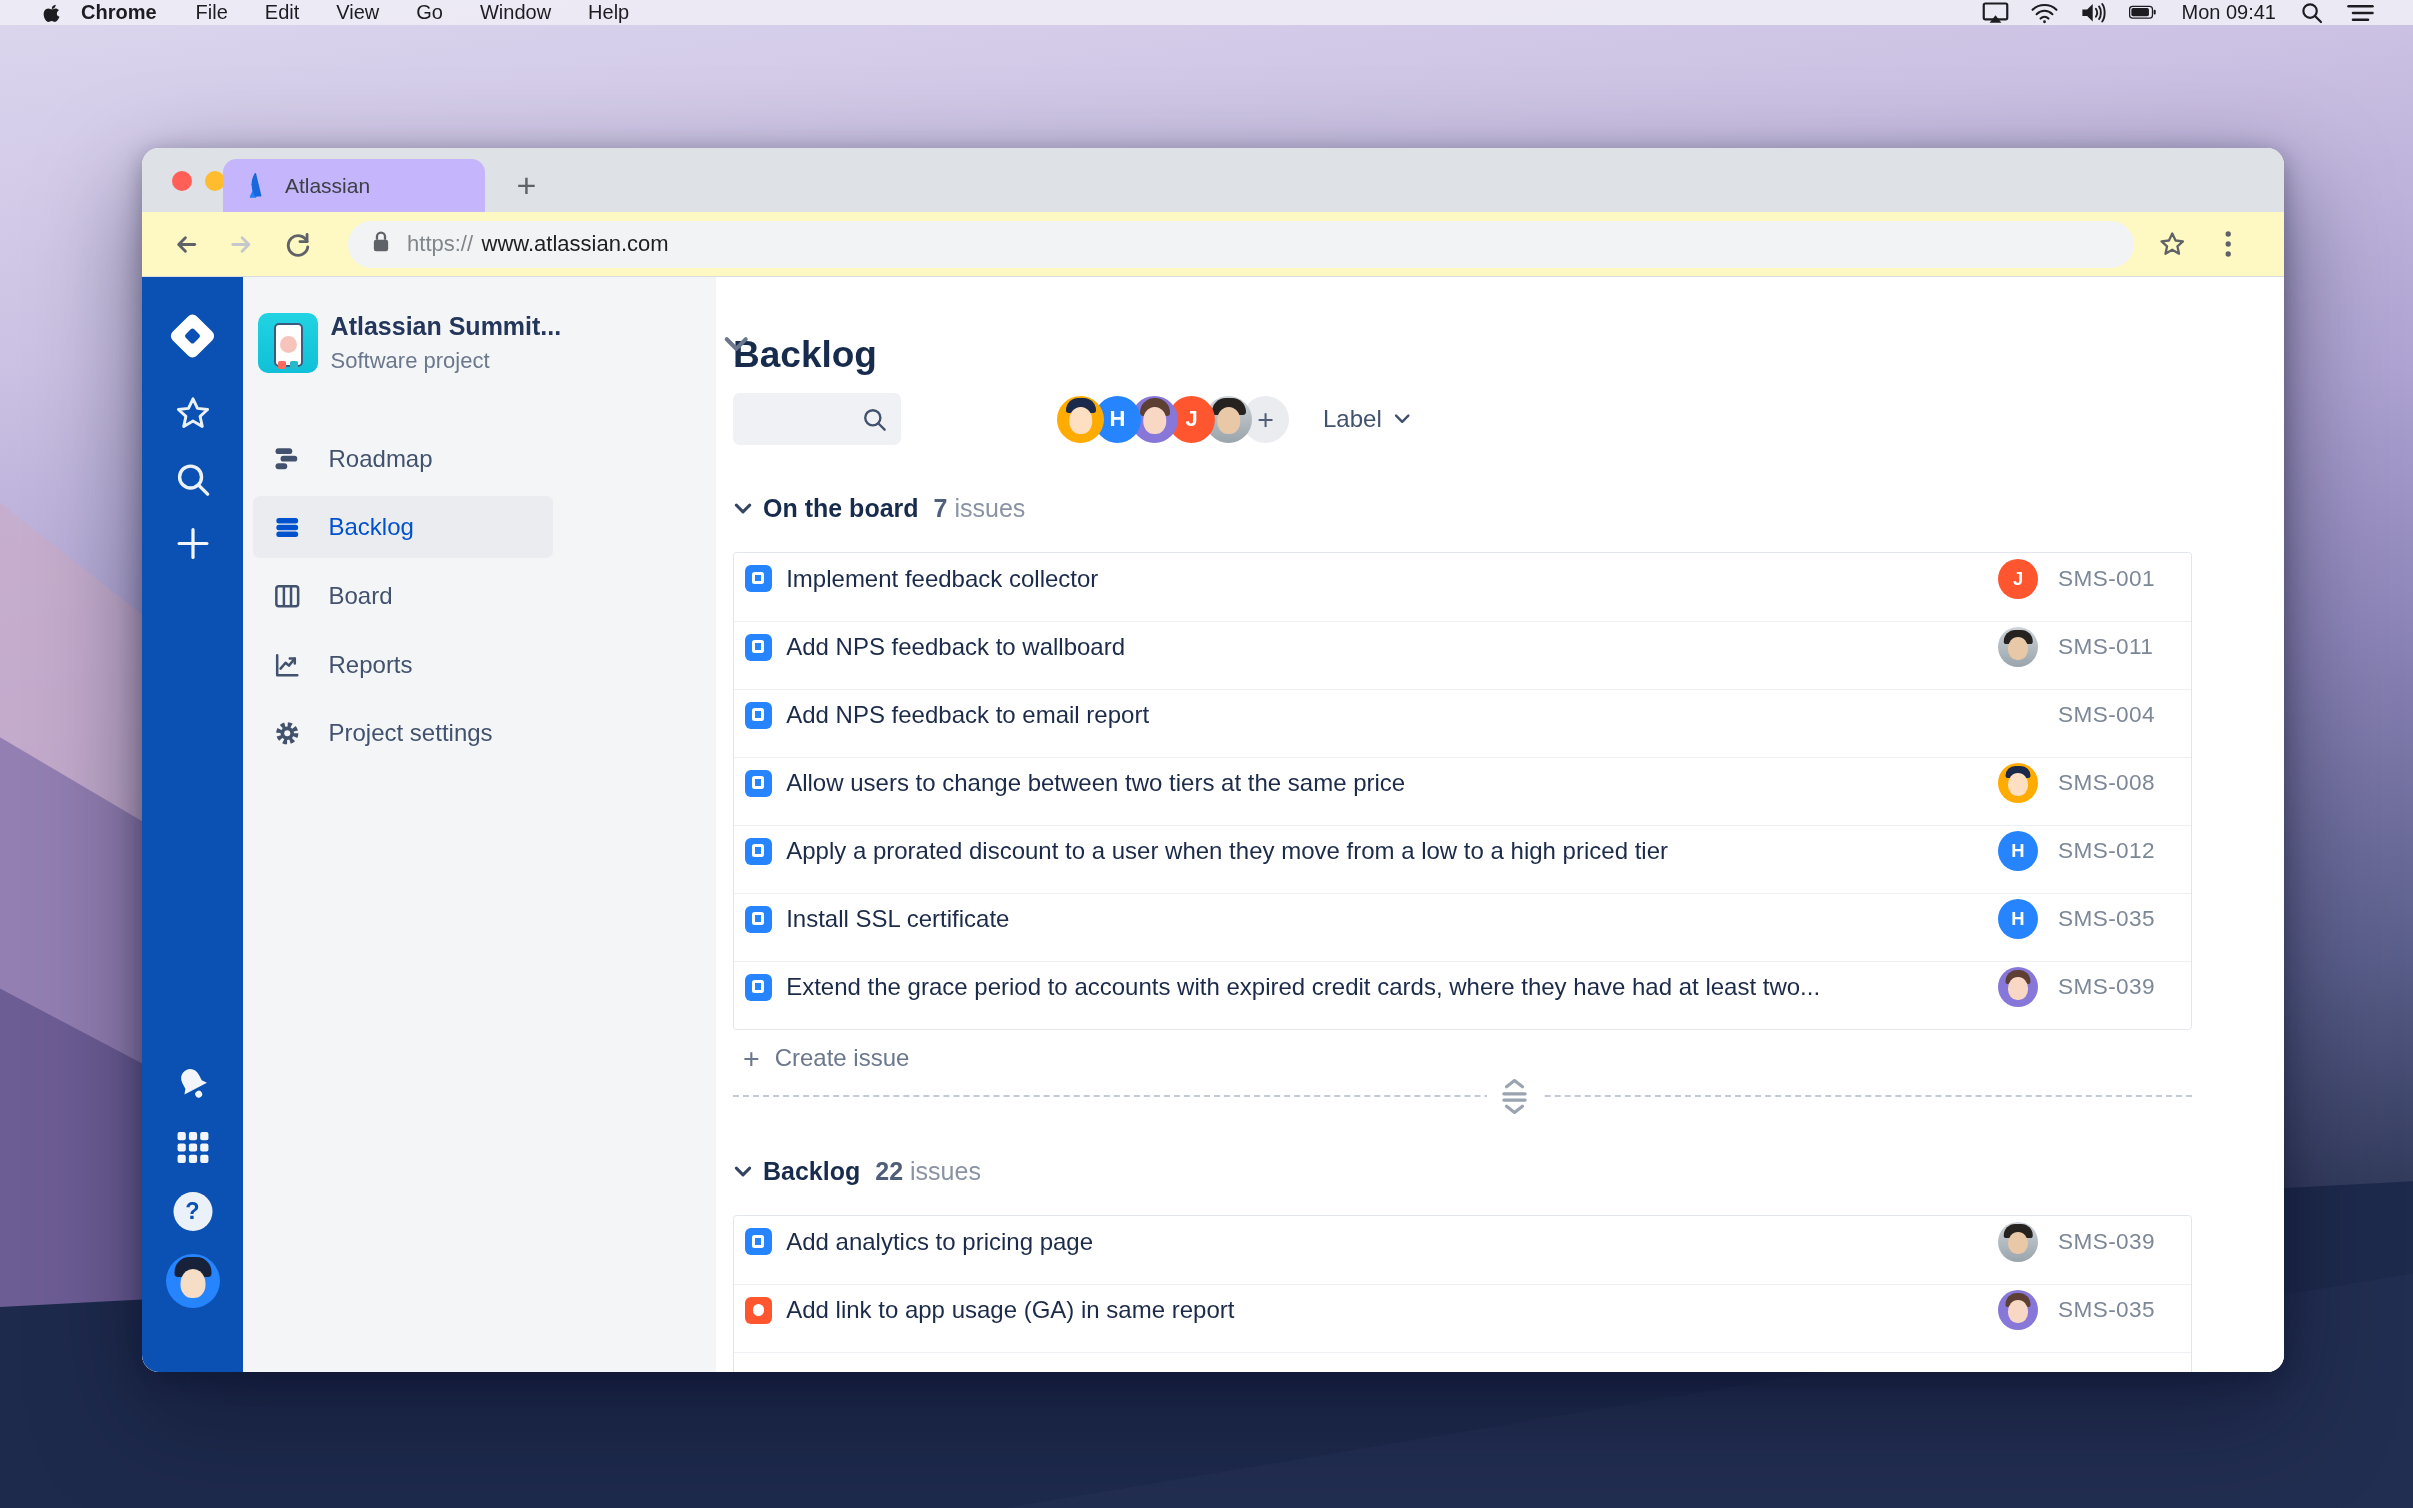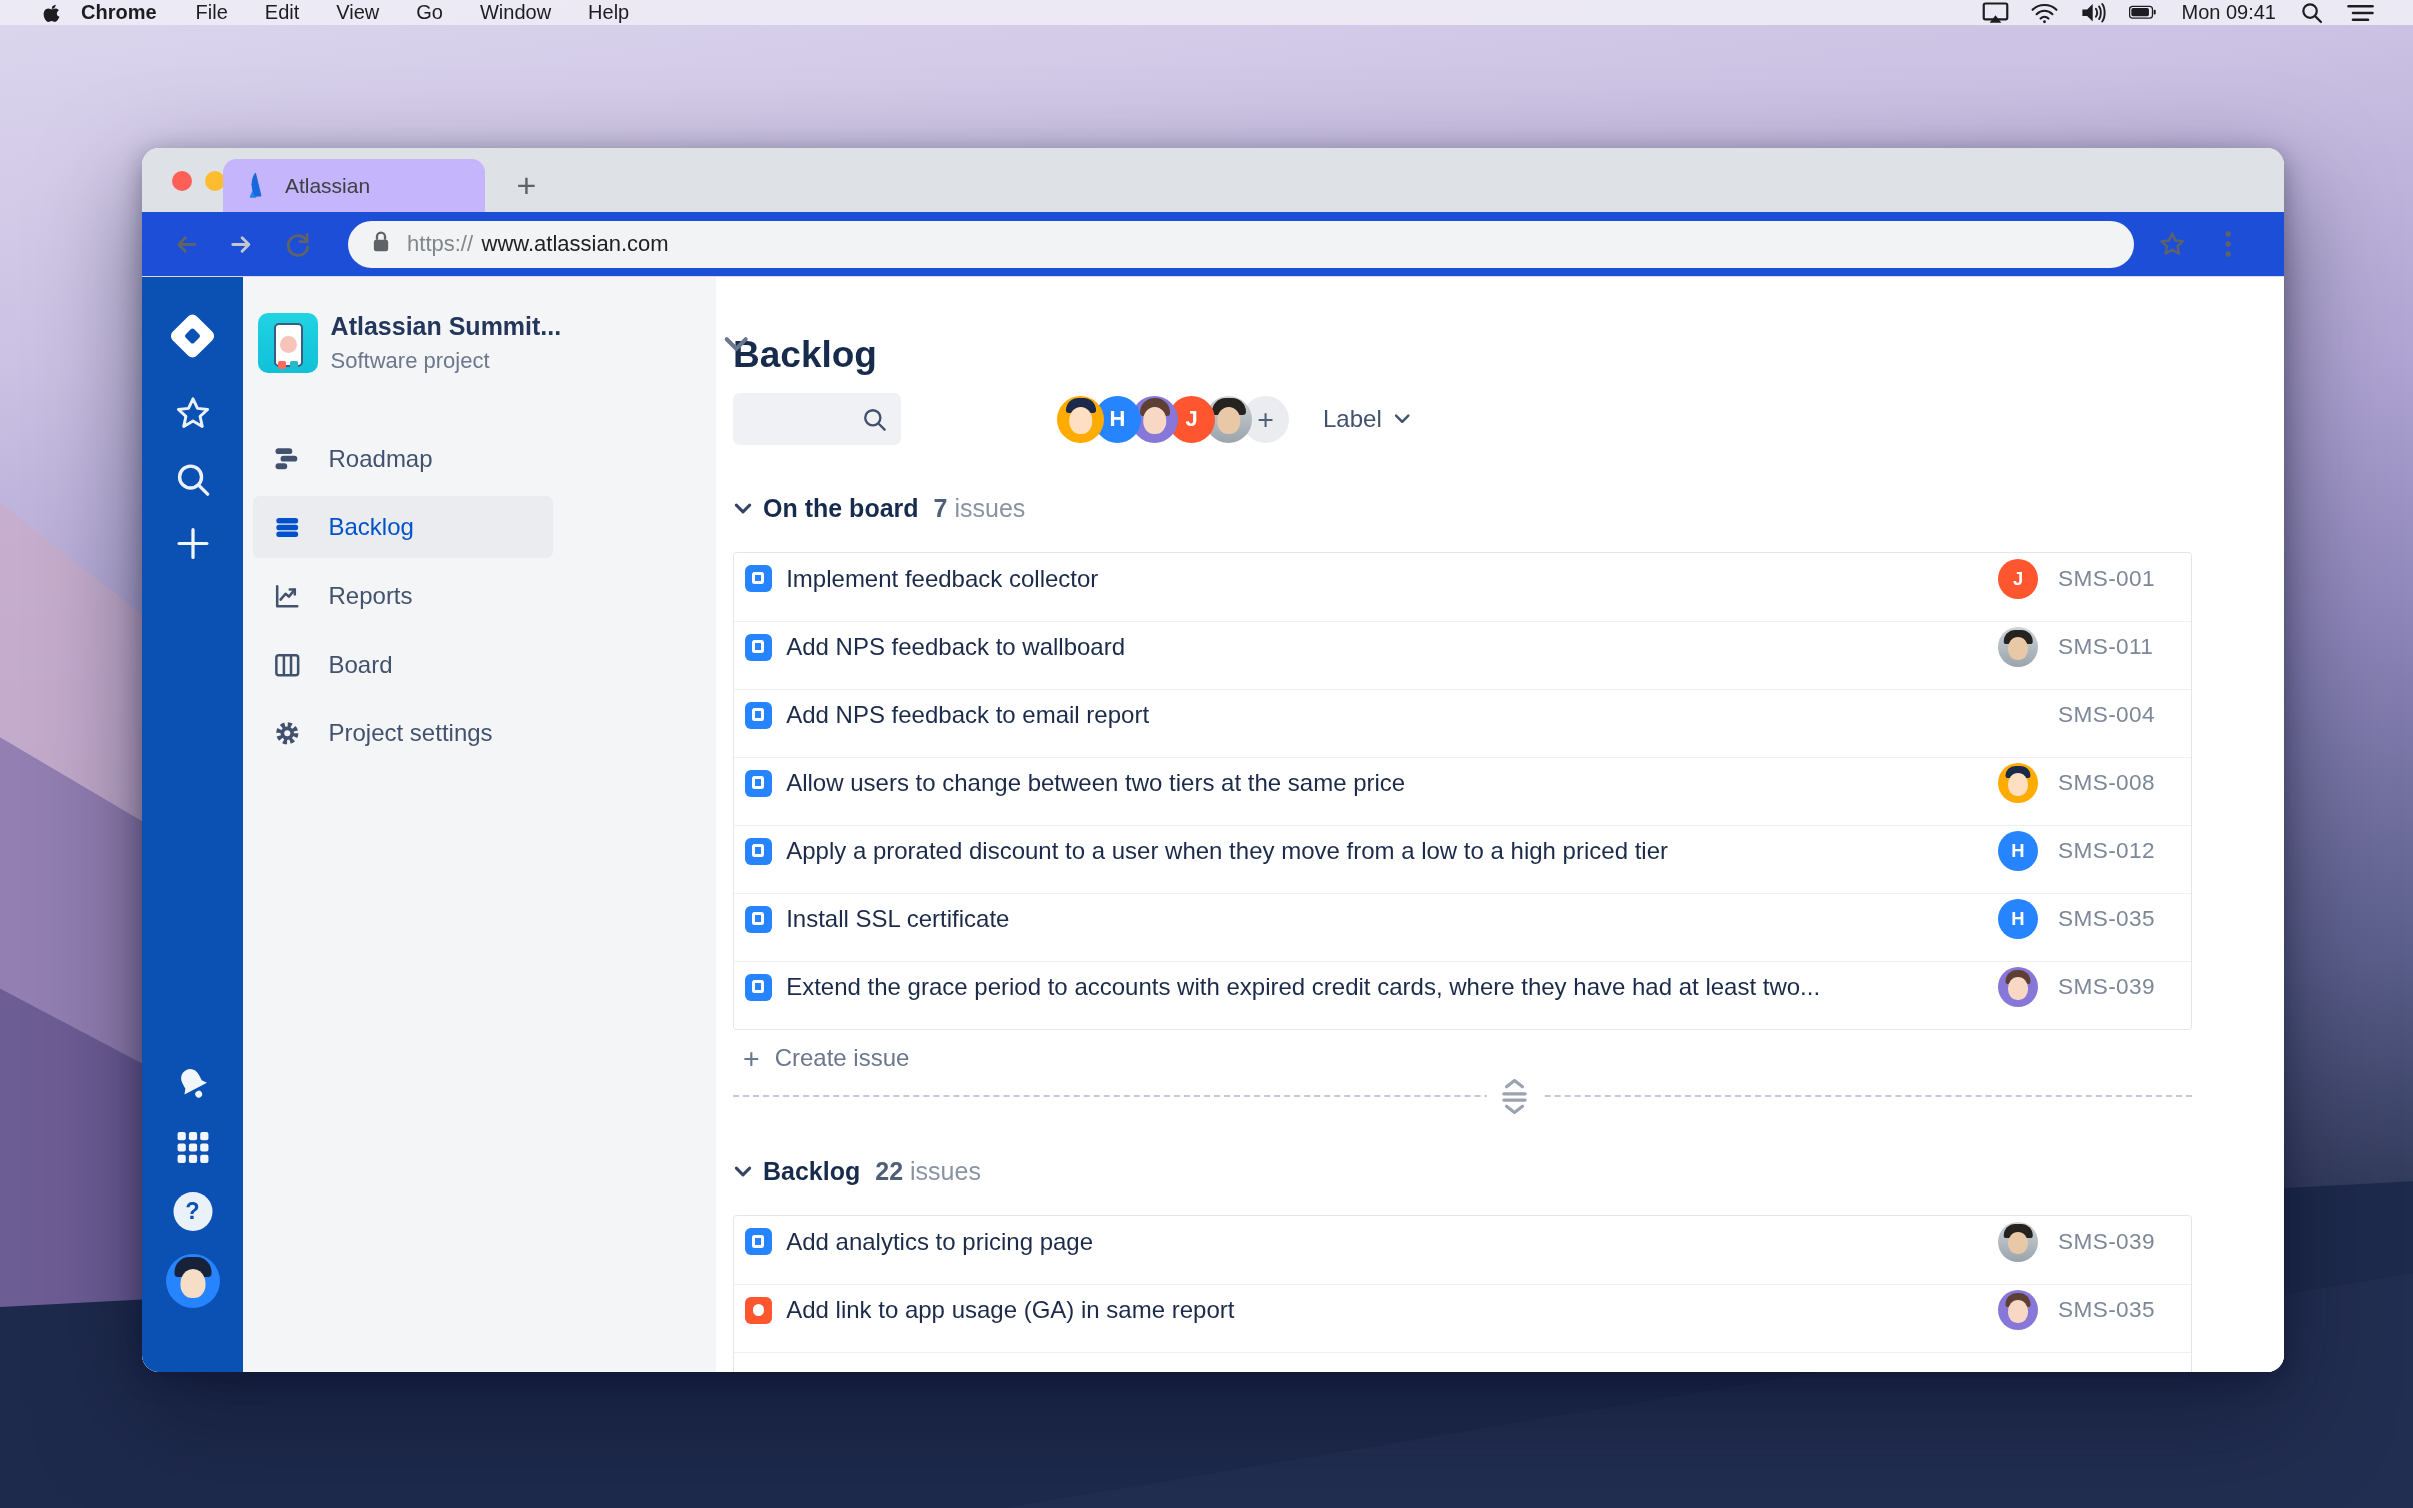--- a/index.html
+++ b/index.html
@@ -32,21 +32,21 @@
   .traffic { position:absolute; left:30px; top:22.6px; display:flex; gap:13.4px; }
   .light { width:20px; height:20px; border-radius:50%; }
   .light.red{ background:#ff5f57; } .light.yellow{ background:#febc2e; } .light.green{ background:#28c840; }
   .tab { position:absolute; left:81px; bottom:0; width:262px; height:53px; background:#c4b5fd;
     border-radius:13.4px 13.4px 0 0; display:flex; align-items:center; padding:0 18.4px;
     font-size:21px; color:#3c4043; }
   .tab .favicon { width:28.5px; height:28.5px; margin-right:15px; }
   .newtab { position:absolute; left:366px; bottom:8.4px; width:37px; height:37px; border-radius:6.7px;
     display:flex; align-items:center; justify-content:center; color:#5f6368; font-size:34px; font-weight:300; }
 
-  .toolbar { height:65px; background:#1d4ed8; display:flex; align-items:center; padding:16px 22px;
+  .toolbar { height:65px; background:#fef9c3; display:flex; align-items:center; padding:16px 22px;
     border-bottom:0.8px solid #dadce0; }
   .navbtn { width:44px; height:44px; display:flex; align-items:center; justify-content:center; border-radius:50%; margin-right:11.7px; }
   .urlpill { flex:1; height:47px; background:#f1f3f4; border-radius:23.5px; margin:0 17px;
     display:flex; align-items:center; padding:0 22px; font-size:22px; }
   .urlpill .scheme { color:#80868b; margin:0 8.4px 0 15px; }
   .urlpill .host { color:#202124; }
 
   
   .app { display:flex; height:1096px; background:#fff; }
 
@@ -355,37 +355,37 @@
             <svg width="28.5" height="28.5" viewBox="0 0 34 34" fill="#0052cc">
                 <rect x="4" y="6" width="26" height="6.5" rx="3"></rect>
                 <rect x="4" y="14" width="26" height="6.5" rx="3"></rect>
                 <rect x="4" y="22" width="26" height="6.5" rx="3"></rect>
               </svg>
           </span>
           <span>Backlog</span>
         </div>
         <div class="navitem">
           <span class="nicon">
+            <svg width="28.5" height="28.5" viewBox="0 0 34 34" fill="none" stroke="#42526e" stroke-width="3">
+                <rect x="4" y="5" width="26" height="24" rx="3"></rect>
+                <line x1="13" y1="5" x2="13" y2="29"></line>
+                <line x1="21.5" y1="5" x2="21.5" y2="29"></line>
+              </svg>
+          </span>
+          <span>Board</span>
+        </div>
+        <div class="navitem">
+          <span class="nicon">
             <svg width="28.5" height="28.5" viewBox="0 0 34 34" fill="none" stroke="#42526e" stroke-width="3" stroke-linecap="round" stroke-linejoin="round">
                 <path d="M5 5 V29 H29"></path>
                 <path d="M9 21 L15 14 L19 17.5 L26 9"></path>
                 <path d="M26 15 V9 H20"></path>
               </svg>
           </span>
           <span>Reports</span>
-        </div>
-        <div class="navitem">
-          <span class="nicon">
-            <svg width="28.5" height="28.5" viewBox="0 0 34 34" fill="none" stroke="#42526e" stroke-width="3">
-                <rect x="4" y="5" width="26" height="24" rx="3"></rect>
-                <line x1="13" y1="5" x2="13" y2="29"></line>
-                <line x1="21.5" y1="5" x2="21.5" y2="29"></line>
-              </svg>
-          </span>
-          <span>Board</span>
         </div>
         <div class="navitem">
           <span class="nicon">
             <svg width="28.5" height="28.5" viewBox="0 0 34 34">
                 <circle cx="17" cy="17" r="10" fill="none" stroke="#42526e" stroke-width="6.5" stroke-dasharray="4.5 3.4"></circle>
                 <circle cx="17" cy="17" r="8" fill="#42526e"></circle>
                 <circle cx="17" cy="17" r="3.6" fill="#f4f5f7"></circle>
               </svg>
           </span>
           <span>Project settings</span>

